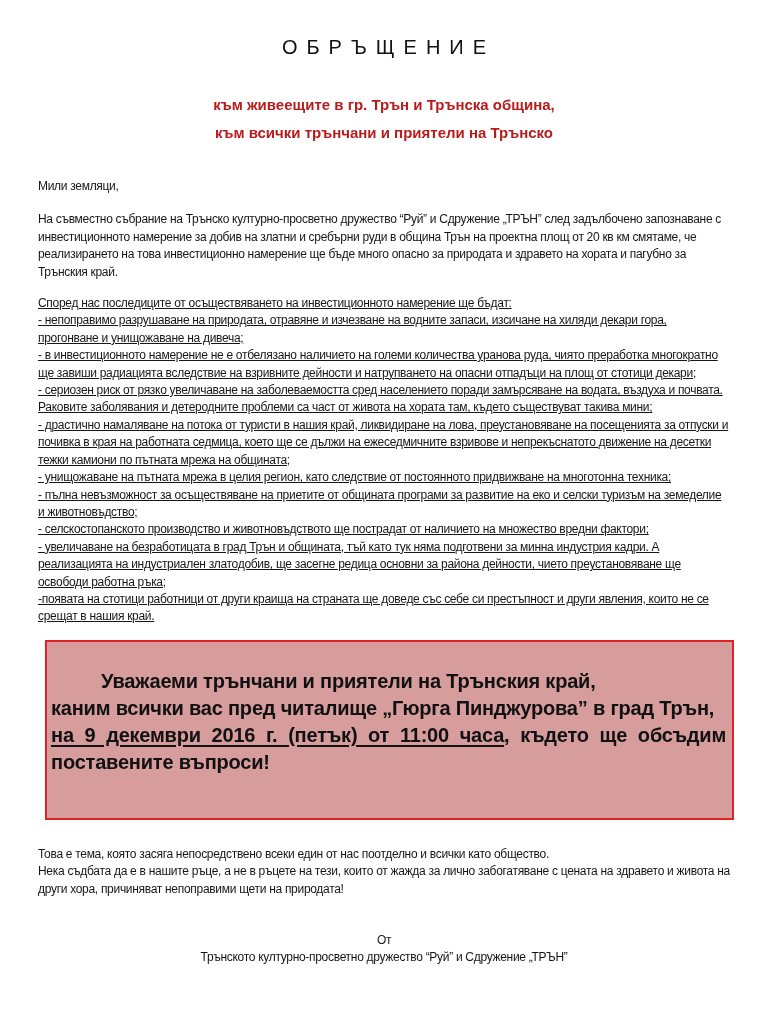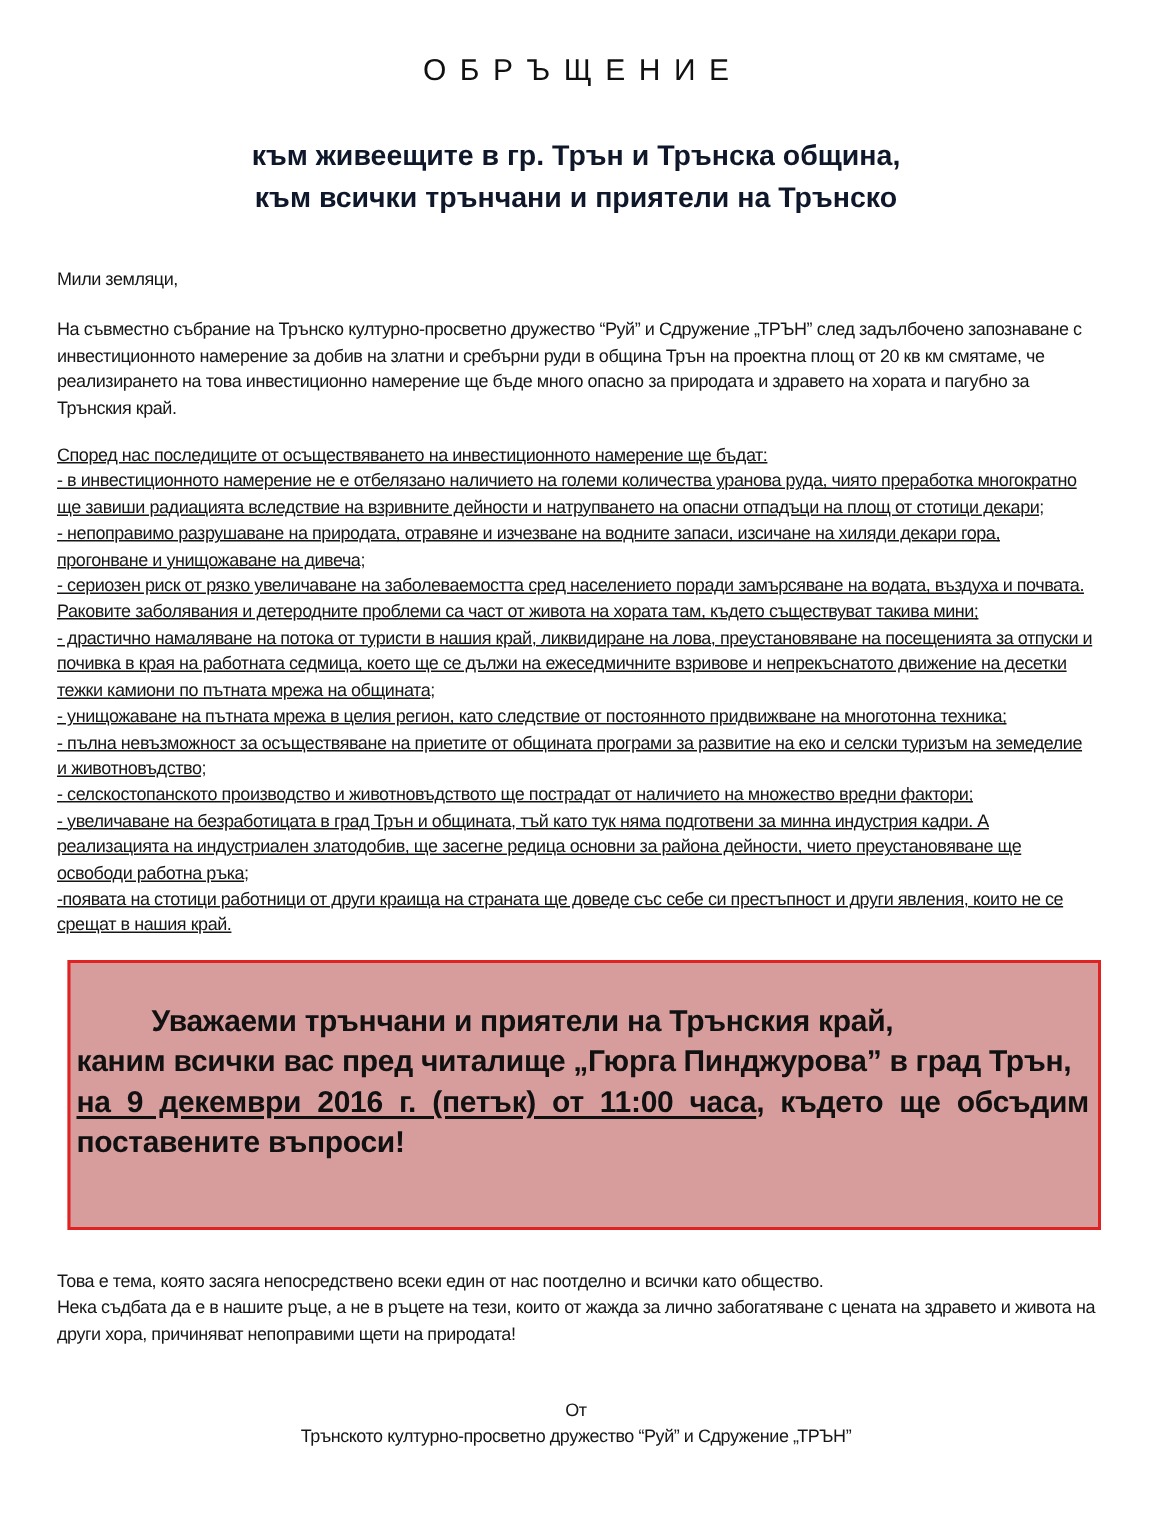--- a/index.html
+++ b/index.html
@@ -19,24 +19,24 @@
     text-align: center;
     font-size: 20px;
     font-weight: normal;
     letter-spacing: 0.45em;
     text-indent: 0.45em; 
     color: #111;
   }
   .subtitle {
     margin-top: 32px;
     text-align: center;
-    font-size: 19px;
+    font-size: 15px;
     font-weight: bold;
     line-height: 28px;
-    color: #0f172a;
+    color: #b91c1c;
   }
   .body-text {
     margin: 0 38px;
     font-size: 12px;
     line-height: 17.4px;
     letter-spacing: -0.3px;
   }
   .salutation { margin: 0; margin-top: 31px; }
   .intro { margin: 0; margin-top: 16px; }
   .consequences { margin-top: 14px; }
@@ -81,22 +81,22 @@
   </div>
 
   <div class="body-text">
 
     <p class="salutation">Мили земляци,</p>
 
     <p class="intro">На съвместно събрание на Трънско културно-просветно дружество “Руй” и Сдружение „ТРЪН” след задълбочено запознаване с инвестиционното намерение за добив на златни и сребърни руди в община Трън на проектна площ от 20 кв км смятаме, че реализирането на това инвестиционно намерение ще бъде много опасно за природата и здравето на хората и пагубно за Трънския край.</p>
 
     <div class="consequences">
       <p>Според нас последиците от осъществяването на инвестиционното намерение ще бъдат:</p>
+      <p>- непоправимо разрушаване на природата, отравяне и изчезване на водните запаси, изсичане на хиляди декари гора, прогонване и унищожаване на дивеча;</p>
       <p>- в инвестиционното намерение не е отбелязано наличието на големи количества уранова руда, чиято преработка многократно ще завиши радиацията вследствие на взривните дейности и натрупването на опасни отпадъци на площ от стотици декари;</p>
-      <p>- непоправимо разрушаване на природата, отравяне и изчезване на водните запаси, изсичане на хиляди декари гора, прогонване и унищожаване на дивеча;</p>
       <p>- сериозен риск от рязко увеличаване на заболеваемостта сред населението поради замърсяване на водата, въздуха и почвата. Раковите заболявания и детеродните проблеми са част от живота на хората там, където съществуват такива мини;</p>
       <p>- драстично намаляване на потока от туристи в нашия край, ликвидиране на лова, преустановяване на посещенията за отпуски и почивка в края на работната седмица, което ще се дължи на ежеседмичните взривове и непрекъснатото движение на десетки тежки камиони по пътната мрежа на общината;</p>
       <p>- унищожаване на пътната мрежа в целия регион, като следствие от постоянното придвижване на многотонна техника;</p>
       <p>- пълна невъзможност за осъществяване на приетите от общината програми за развитие на еко и селски туризъм на земеделие и животновъдство;</p>
       <p>- селскостопанското производство и животновъдството ще пострадат от наличието на множество вредни фактори;</p>
       <p>- увеличаване на безработицата в град Трън и общината, тъй като тук няма подготвени за минна индустрия кадри. А реализацията на индустриален златодобив, ще засегне редица основни за района дейности, чието преустановяване ще освободи работна ръка;</p>
       <p>-появата на стотици работници от други краища на страната ще доведе със себе си престъпност и други явления, които не се срещат в нашия край.</p>
     </div>
 
     <div class="invitation-box">

